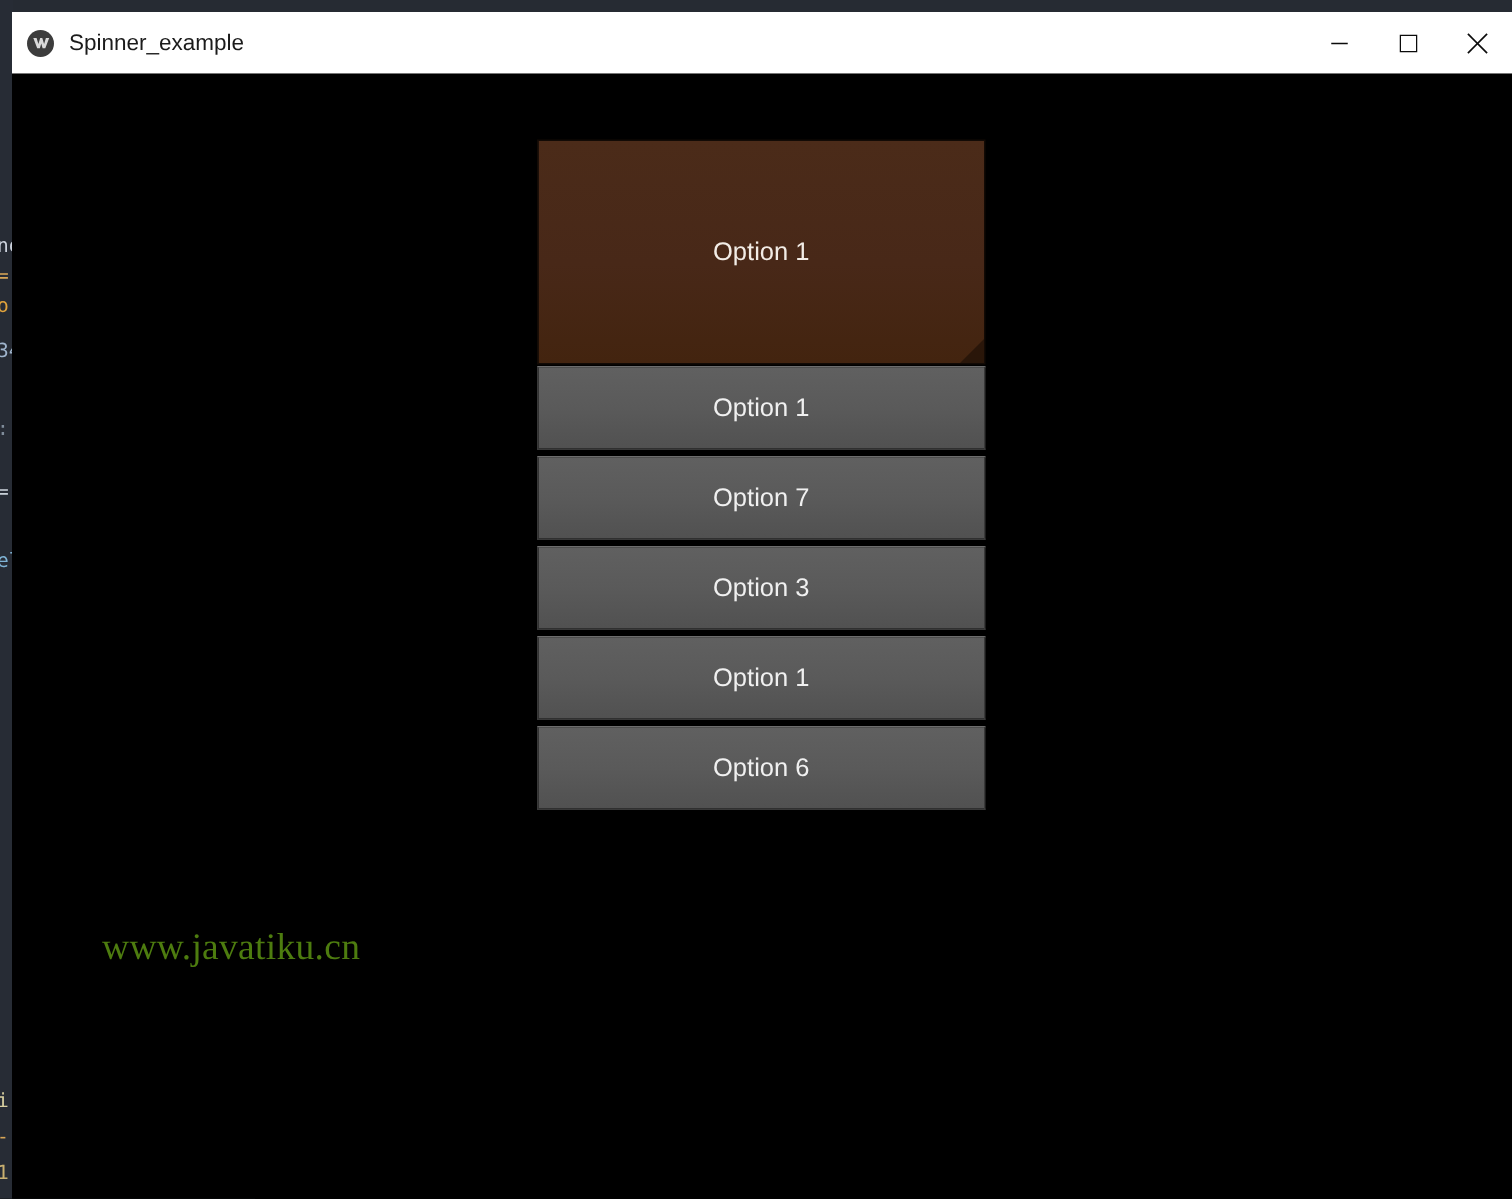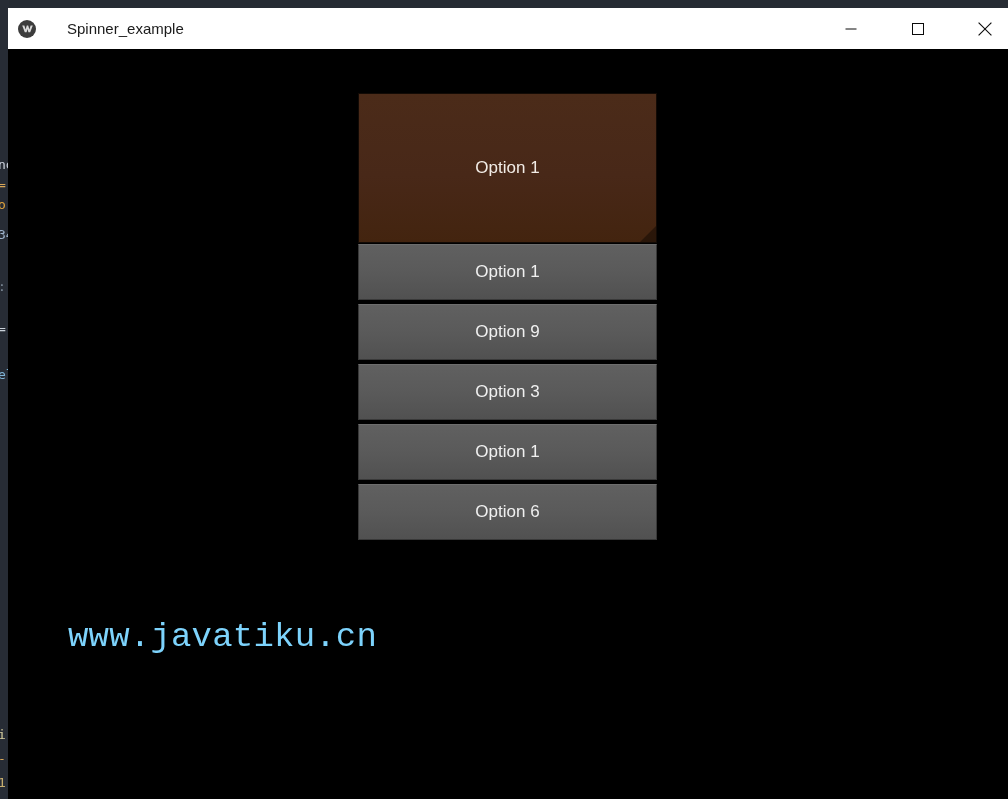--- a/index.html
+++ b/index.html
@@ -54,21 +54,20 @@
   
   #title-bar {
     position: absolute;
     left: 0; top: 0;
     width: 1000px;
     height: 41px;
     background: #ffffff;
     border-bottom: 1px solid #dcdcdc;
     display: flex;
     align-items: center;
-    gap: 21px;
   }
   #app-icon {
     width: 18px; height: 18px;
     margin-left: 10px;
     border-radius: 50%;
     background: #3c3c3c;
     display: inline-flex;
     align-items: center;
     justify-content: center;
     flex: 0 0 auto;
@@ -157,23 +156,23 @@
     font-size: 17px;
     cursor: pointer;
   }
   .dropdown-item:last-child { margin-bottom: 8px; }
 
   
   #watermark {
     position: absolute;
     left: 60px;
     top: 569px;
-    color: #7dd3fc;
-    font-size: 34px;
-    font-family: Liberation Mono, monospace;
+    color: #4d7c0f;
+    font-size: 25px;
+    font-family: Liberation Serif, serif;
     letter-spacing: 0.2px;
     white-space: nowrap;
     user-select: none;
   }
 </style>
 </head>
 <body>
 
 <div id="desktop-backdrop"></div>
 
@@ -229,21 +228,21 @@
       <div id="spinner-button">
         <span>Option 1</span>
         <span id="spinner-corner-wedge"></span>
       </div>
 
       <div id="dropdown-list">
         <div class="dropdown-item">
           <span>Option 1</span>
         </div>
         <div class="dropdown-item">
-          <span>Option 9</span>
+          <span>Option 7</span>
         </div>
         <div class="dropdown-item">
           <span>Option 3</span>
         </div>
         <div class="dropdown-item">
           <span>Option 1</span>
         </div>
         <div class="dropdown-item">
           <span>Option 6</span>
         </div>

